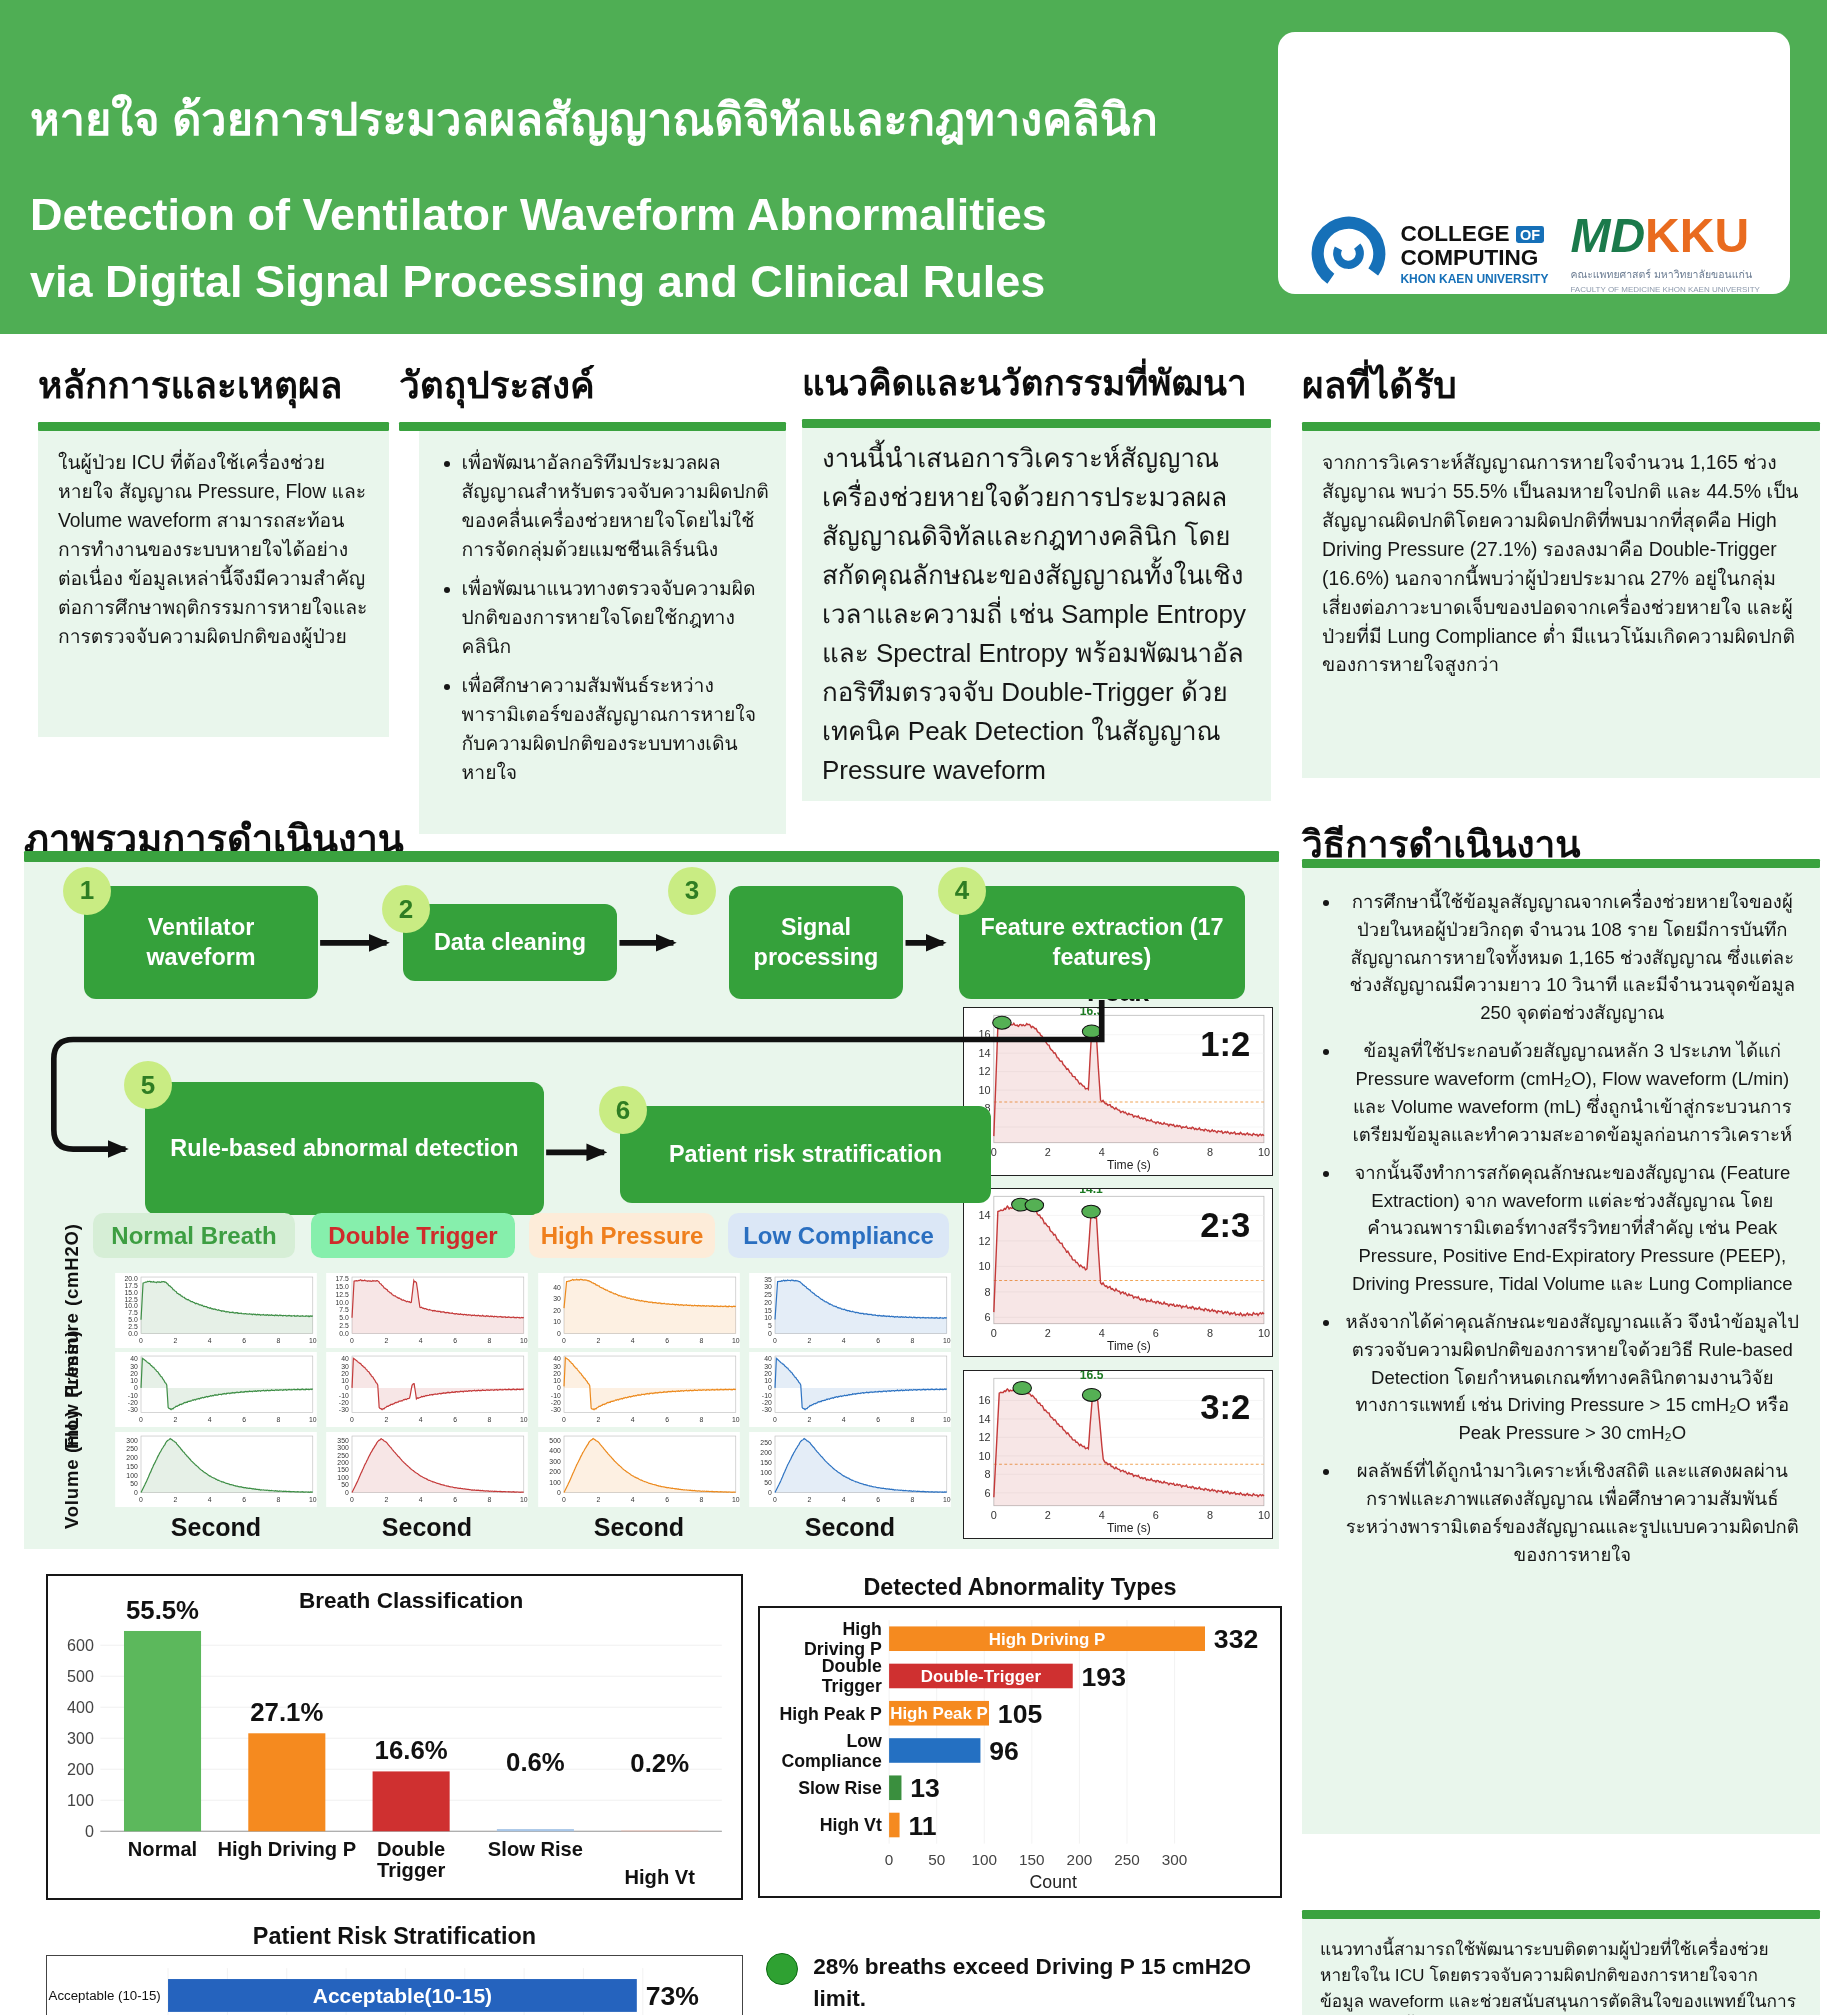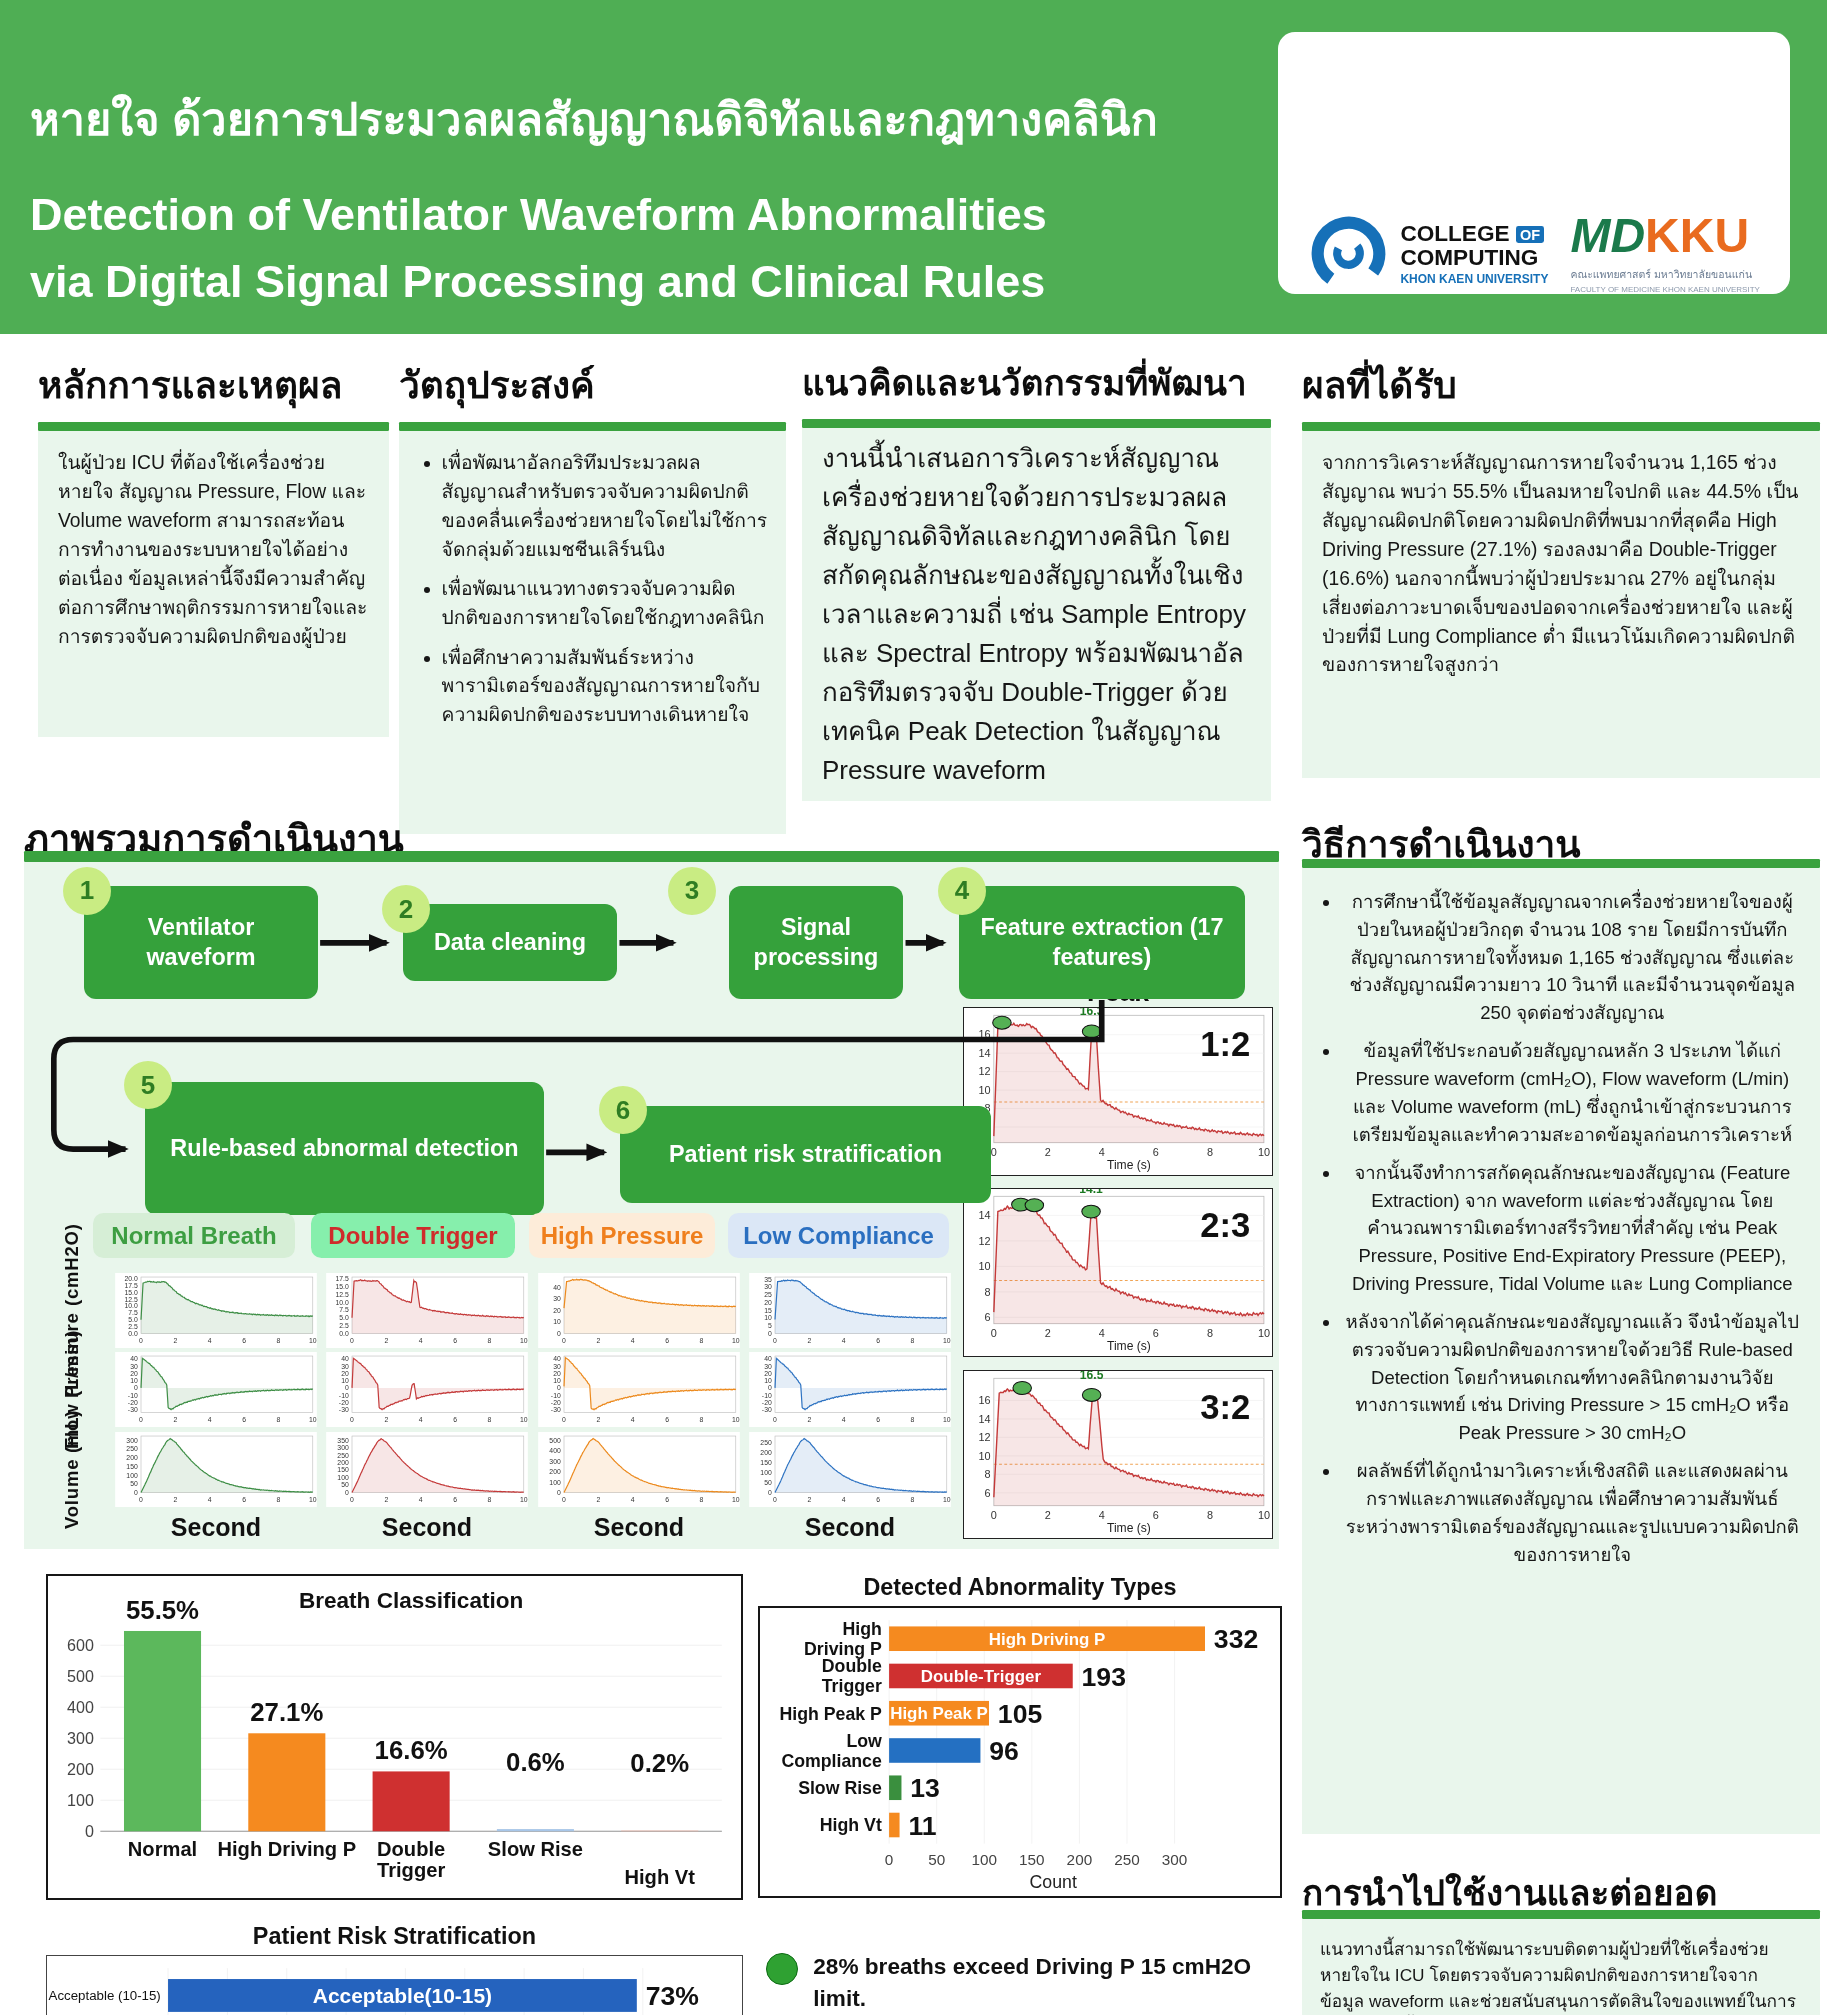--- a/index.html
+++ b/index.html
@@ -77,21 +77,21 @@
 
   <div class="abs" style="left:38px;top:355px;width:351px;">
     <div class="h" style="font-size:37px;">หลักการและเหตุผล</div>
     <div class="bar" style="margin-top:8px;"></div>
     <div class="gbox" style="padding:18px 20px;font-size:19.3px;line-height:1.5;min-height:306px;">ในผู้ป่วย ICU ที่ต้องใช้เครื่องช่วยหายใจ สัญญาณ Pressure, Flow และ Volume waveform สามารถสะท้อนการทำงานของระบบหายใจได้อย่างต่อเนื่อง ข้อมูลเหล่านี้จึงมีความสำคัญต่อการศึกษาพฤติกรรมการหายใจและการตรวจจับความผิดปกติของผู้ป่วย</div>
   </div>
 
   <div class="abs" style="left:399px;top:355px;width:387px;">
     <div class="h" style="font-size:37px;">วัตถุประสงค์</div>
     <div class="bar" style="margin-top:8px;"></div>
-    <div class="gbox" style="padding:18px 16px;font-size:19.3px;line-height:1.5;min-height:403px;">
+    <div class="gbox" style="padding:18px 16px;font-size:19.3px;line-height:1.5;min-height:403px;margin-left:20px;">
       <ul class="obj">
         <li>เพื่อพัฒนาอัลกอริทึมประมวลผลสัญญาณสำหรับตรวจจับความผิดปกติของคลื่นเครื่องช่วยหายใจโดยไม่ใช้การจัดกลุ่มด้วยแมชชีนเลิร์นนิง</li>
         <li>เพื่อพัฒนาแนวทางตรวจจับความผิดปกติของการหายใจโดยใช้กฎทางคลินิก</li>
         <li>เพื่อศึกษาความสัมพันธ์ระหว่างพารามิเตอร์ของสัญญาณการหายใจกับความผิดปกติของระบบทางเดินหายใจ</li>
       </ul>
     </div>
   </div>
 
   <div class="abs" style="left:802px;top:355px;width:469px;">
     <div class="h" style="font-size:35px;">แนวคิดและนวัตกรรมที่พัฒนา</div>
@@ -618,18 +618,17 @@
       </svg></div>
 
   <div class="abs" style="left:766px;top:1951px;width:512px;">
     <div class="finding">
       <div class="fdot"></div>
       <div class="ftext">28% breaths exceed Driving P 15 cmH2O limit.</div>
       </div>
 
   </div>
 
-  <div class="h abs" style="left:1302px;top:1865px;font-size:35px;">การนำไปใช้งานและต่อยอด</div>
   <div class="abs bar" style="left:1302px;top:1910px;width:518px;"></div>
   <div class="abs gbox" style="left:1302px;top:1919px;width:518px;min-height:220px;padding:18px 18px;font-size:17.3px;line-height:1.5;">แนวทางนี้สามารถใช้พัฒนาระบบติดตามผู้ป่วยที่ใช้เครื่องช่วยหายใจใน ICU โดยตรวจจับความผิดปกติของการหายใจจากข้อมูล waveform และช่วยสนับสนุนการตัดสินใจของแพทย์ในการปรับค่าการตั้งเครื่องช่วยหายใจ เพื่อลดความเสี่ยงของภาวะแทรกซ้อน นอกจากนี้ยังสามารถต่อยอดสู่ระบบ Real-time monitoring และการใช้ AI/Deep Learning เพื่อเพิ่มความแม่นยำในการวิเคราะห์สัญญาณ</div>
 
 </div>
 
 
 </body></html>

